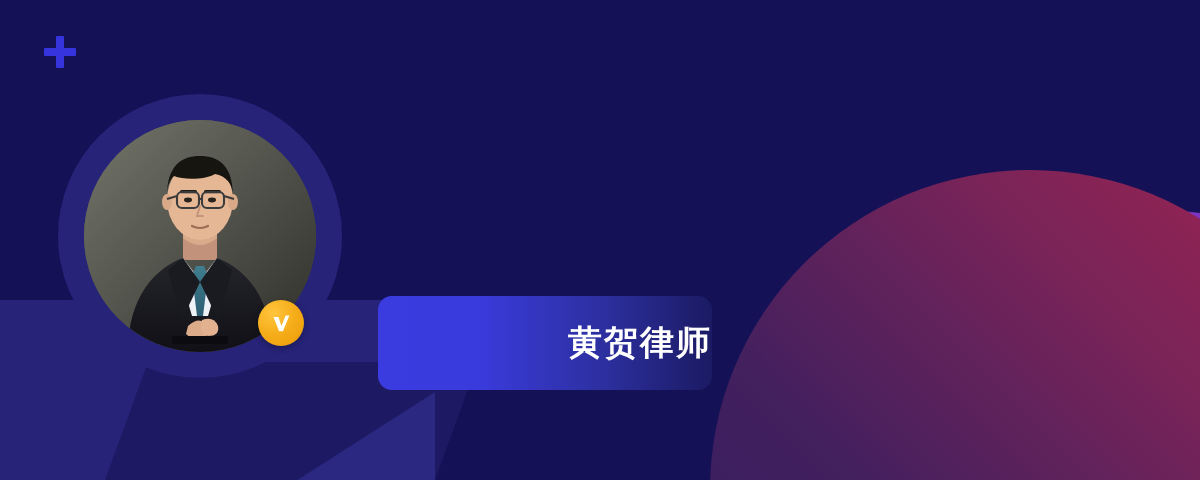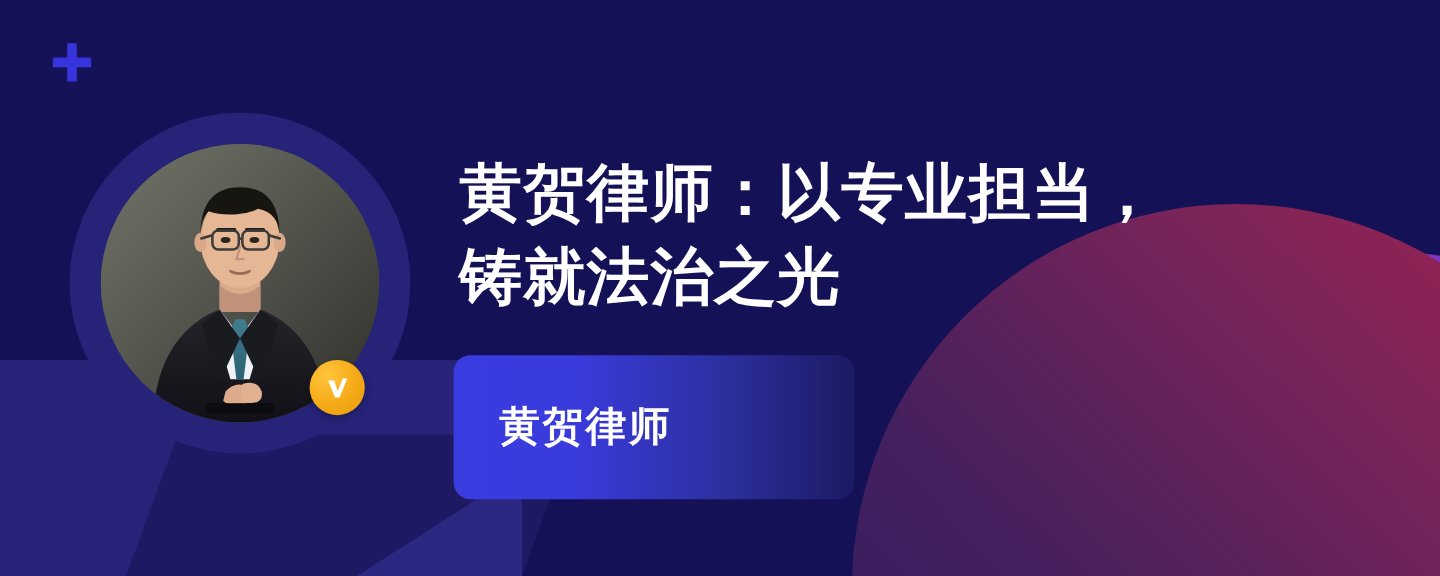--- a/index.html
+++ b/index.html
@@ -137,29 +137,29 @@
     line-height: 70px;
     letter-spacing: 1px;
     white-space: pre-line;
   }
 
   #name-button {
     position: absolute;
     left: 378px;
     top: 296px;
     width: 334px;
-    height: 120px;
+    height: 94px;
     border: 0;
     border-radius: 14px;
     color: #ffffff;
     font-family: inherit;
     font-size: 34px;
     font-weight: 700;
     letter-spacing: 2px;
-    text-align: left;
+    text-align: right;
     padding: 0 0 0 38px;
     background: linear-gradient(90deg, #3b3ce0 0%, #3a3bdc 30%, #2c2f9e 68%, #1b1a63 100%);
     cursor: pointer;
   }
 </style>
 </head>
 <body>
 
 <div id="banner">
 
@@ -242,18 +242,16 @@
       </svg>
     </div>
 
     <div id="verified-badge">
       <svg width="26" height="26" viewBox="0 0 26 26" aria-hidden="true">
         <path d="M5.5 7 L10.5 7 L13.4 16.1 L17.6 5.4 L21.4 5.4 L14.9 21.2 L11.1 21.2 Z" fill="#ffffff"></path>
       </svg>
     </div>
   </div>
 
-  <div id="headline">黄贺律师：以专业担当，
-铸就法治之光</div>
 
   <button id="name-button">黄贺律师</button>
 
 </div>
 
 </body></html>

